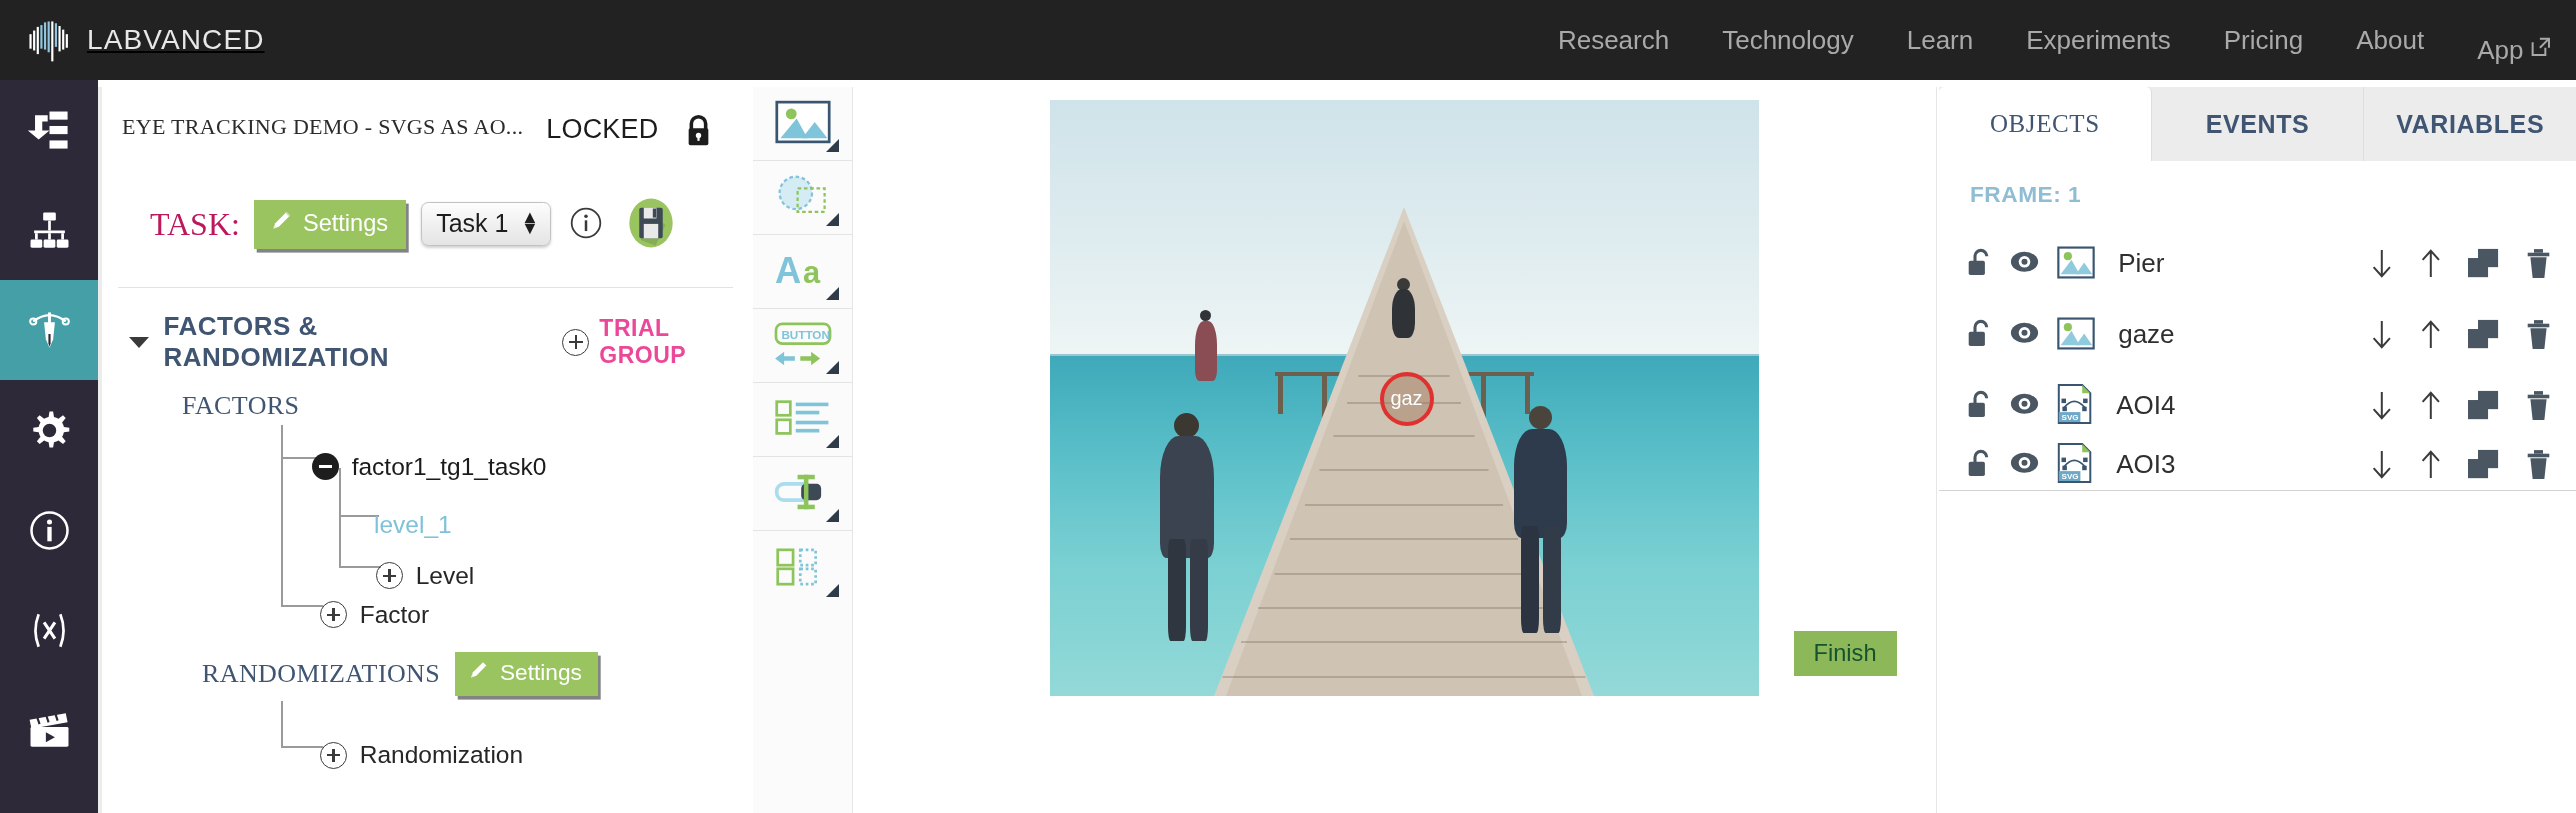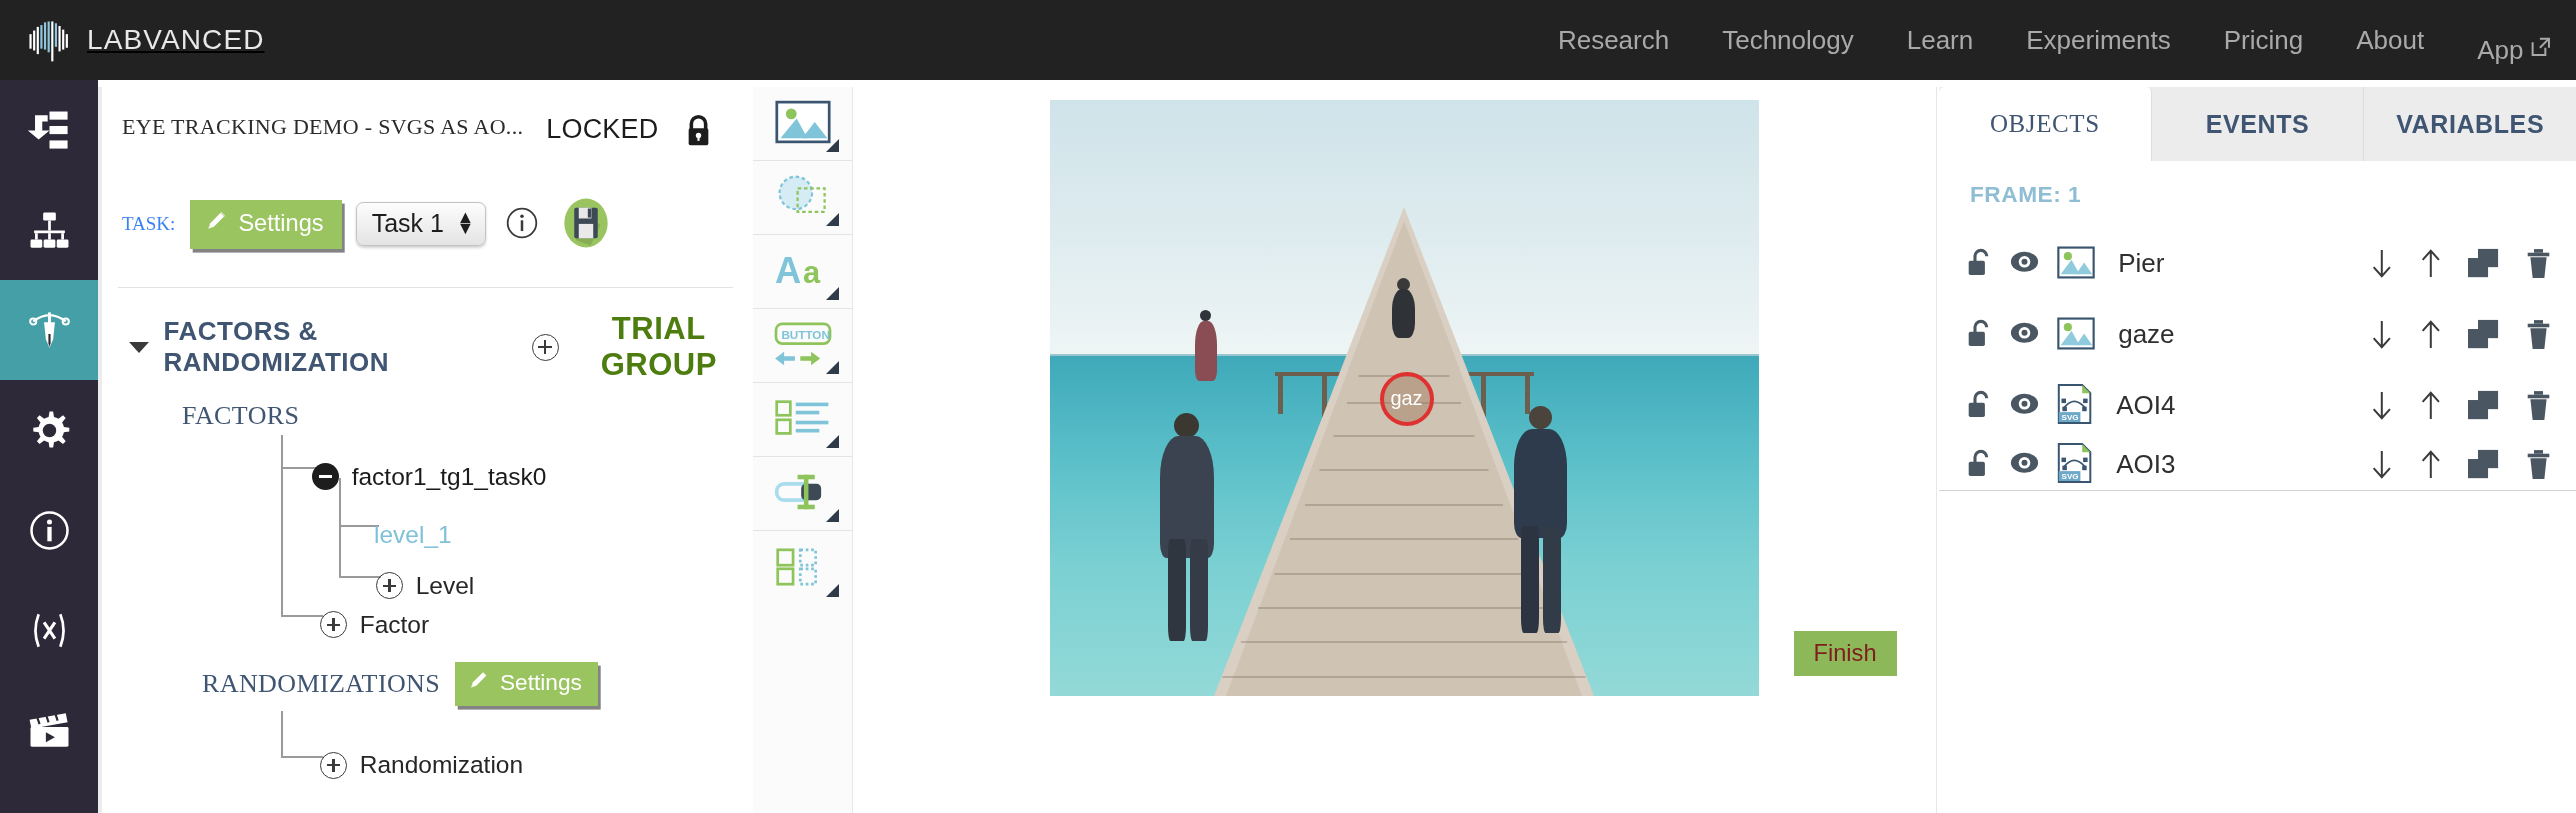--- a/index.html
+++ b/index.html
@@ -51,22 +51,23 @@
   .exp-title {
     font-family: "Liberation Serif", serif; font-size: 22px; color: #2b2b2b;
     letter-spacing: 0.3px; white-space: nowrap;
   }
   .locked-word { font-size: 27px; color: #1c1c1c; letter-spacing: 0.2px; }
   .lock-icon { margin-left: 1.8px; }
   .play-btn { margin-left: 31px; cursor: pointer; }
 
   .task-row { display: flex; align-items: center; padding: 12.7px 0 0 20px; gap: 14.5px; }
   .task-label {
-    font-family: "Liberation Serif", serif; font-size: 19px; color: #3b82f6;
+    font-family: "Liberation Serif", serif; font-size: 32px; color: #be185d;
     font-weight: 400;
+    margin-left: 28px;
   }
   .btn-green {
     background: #9ac460; color: #ffffff; border: none; font-size: 23.6px;
     padding: 8.2px 18px 10px 14.5px; display: flex; align-items: center; gap: 9px;
     box-shadow: 2.7px 3.6px 0 rgba(90,90,90,.75); cursor: pointer;
     font-family: "Liberation Sans", sans-serif;
   }
   .task-select {
     background: linear-gradient(#fdfdfd,#e4e4e4); border: 0.9px solid #c2c2c2;
     border-radius: 7.3px; font-size: 25px; color: #1d1d1d; padding: 5.4px 11px 7.3px 14.5px;
@@ -80,23 +81,22 @@
   .section-divider { height: 0.9px; background: #e2e2e2; margin: 33px 16.3px 0 16.3px; }
 
   .fr-header { display: flex; align-items: center; padding: 23.6px 0 0 27px; gap: 14.5px; }
   .caret-down { width: 0; height: 0; border-left: 10px solid transparent;
     border-right: 10px solid transparent; border-top: 11px solid #3a3a3a; cursor: pointer; }
   .fr-title {
     font-size: 26px; color: #3f5572; font-weight: 700; letter-spacing: 0.5px;
   }
   .trial-group-btn {
     display: flex; align-items: center; gap: 10px; margin-left: 23.6px;
-    font-size: 31px; color: #4d7c0f; font-weight: 700; cursor: pointer;
+    font-size: 23px; color: #ec4899; font-weight: 700; cursor: pointer;
     letter-spacing: 0.5px;
-    text-align: center;
   }
 
   .subhead {
     font-family: "Liberation Serif", serif; font-size: 26px; color: #3f5572;
     padding-left: 80px; padding-top: 18px; font-weight: 400; letter-spacing: 0.4px;
   }
   .rand-head-row { display: flex; align-items: center; gap: 14.5px; padding-left: 80px; padding-top: 42px; }
   .rand-head {
     font-family: "Liberation Serif", serif; font-size: 26px; color: #3f5572;
     letter-spacing: 0.4px;
@@ -191,21 +191,21 @@
   .fig-head { position:absolute; border-radius:50%; }
 
   .gaze-marker {
     position: absolute; width: 54px; height: 54px; border-radius: 50%;
     border: 4.5px solid #e03131; background: rgba(160,120,90,.45);
     display: flex; align-items: center; justify-content: center;
     color: #ffffff; font-size: 20px; overflow: hidden; cursor: move;
   }
   .finish-btn {
     position: absolute; right: 18px; bottom: 20px; background: #8db85a;
-    color: #7f1d1d; font-size: 23.6px; padding: 9px 20px; cursor: pointer;
+    color: #14532d; font-size: 23.6px; padding: 9px 20px; cursor: pointer;
     border: none; font-family: "Liberation Sans", sans-serif;
   }
 
   
   .rightpanel {
     position: absolute; left: 1939px; top: 87px; width: 637px; height: 727px;
     background: #ffffff;
   }
   .tabs { display: flex; height: 74px; background: #ececec; }
   .tab {

